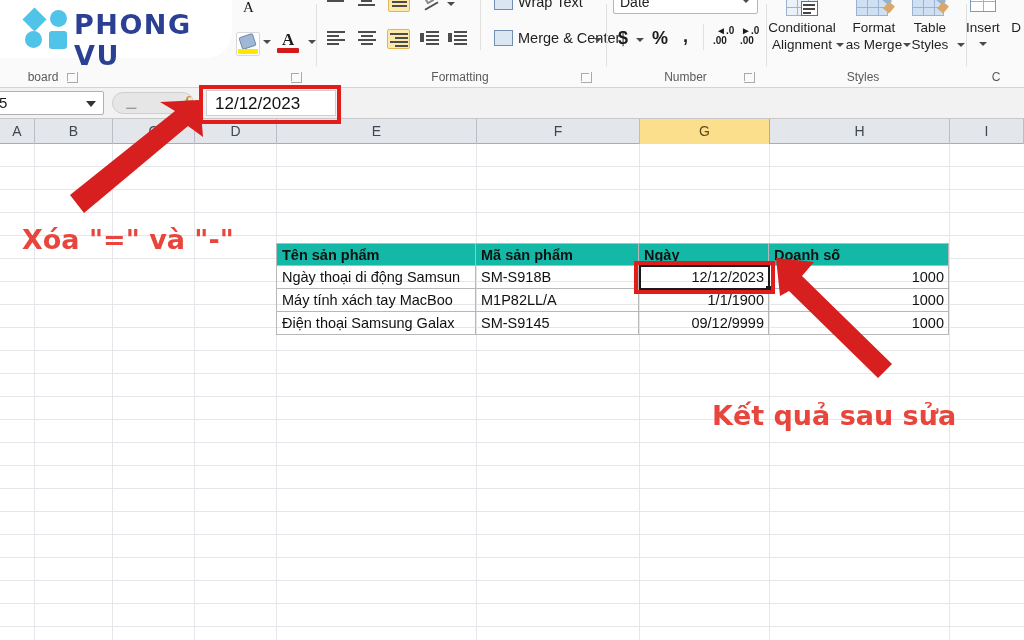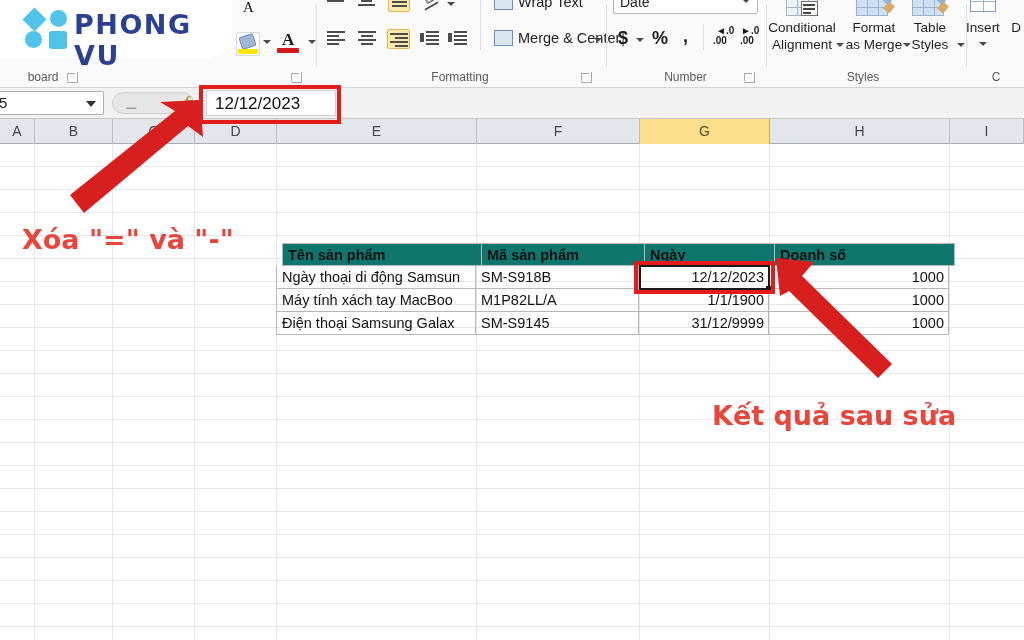--- a/index.html
+++ b/index.html
@@ -132,21 +132,21 @@
   .gline-v { position: absolute; top: 0; width: 1px; height: 496px; background: #e4e6e9; }
 
   
   .dtable { position: absolute; }
   .dcell {
     position: absolute; height: 23px; line-height: 22px;
     font-size: 14.5px; color: #111;
     border-right: 1px solid #b8b8b8; border-bottom: 1px solid #b8b8b8;
     overflow: hidden; white-space: nowrap;
   }
-  .dcell.hdr { font-weight: bold; border-top: 1px solid #b8b8b8; background: #0f766e; margin-left: 6px; }
+  .dcell.hdr { font-weight: bold; border-top: 1px solid #b8b8b8; background: #14b8a6; }
   .dcell.lft { padding-left: 5px; }
   .dcell.rgt { text-align: right; padding-right: 4px; }
   .dcell.first { border-left: 1px solid #b8b8b8; }
 
   
   .activecell {
     position: absolute; border: 2px solid #1a1a1a; z-index: 20; pointer-events: none;
   }
   .activecell .handle {
     position: absolute; right: -3px; bottom: -3px; width: 5px; height: 5px; background: #1a1a1a;
@@ -414,21 +414,21 @@
         <div class="dcell rgt" style="left:639px;top:122px;width:130px;">12/12/2023</div>
         <div class="dcell rgt" style="left:769px;top:122px;width:180px;">1000</div>
 
         <div class="dcell lft first" style="left:276px;top:145px;width:200px;">Máy tính xách tay MacBoo</div>
         <div class="dcell lft" style="left:476px;top:145px;width:163px;">M1P82LL/A</div>
         <div class="dcell rgt" style="left:639px;top:145px;width:130px;">1/1/1900</div>
         <div class="dcell rgt" style="left:769px;top:145px;width:180px;">1000</div>
 
         <div class="dcell lft first" style="left:276px;top:168px;width:200px;">Điện thoại Samsung Galax</div>
         <div class="dcell lft" style="left:476px;top:168px;width:163px;">SM-S9145</div>
-        <div class="dcell rgt" style="left:639px;top:168px;width:130px;">31/12/9999</div>
+        <div class="dcell rgt" style="left:639px;top:168px;width:130px;">09/12/9999</div>
         <div class="dcell rgt" style="left:769px;top:168px;width:180px;">1000</div>
       </div>
 
       <div class="activecell" style="left:639px;top:121px;width:131px;height:25px;">
         <div class="handle"></div>
       </div>
       <div class="cell-highlight" style="left:634px;top:117px;width:141px;height:33px;"></div>
     </div>
   </div>
 

